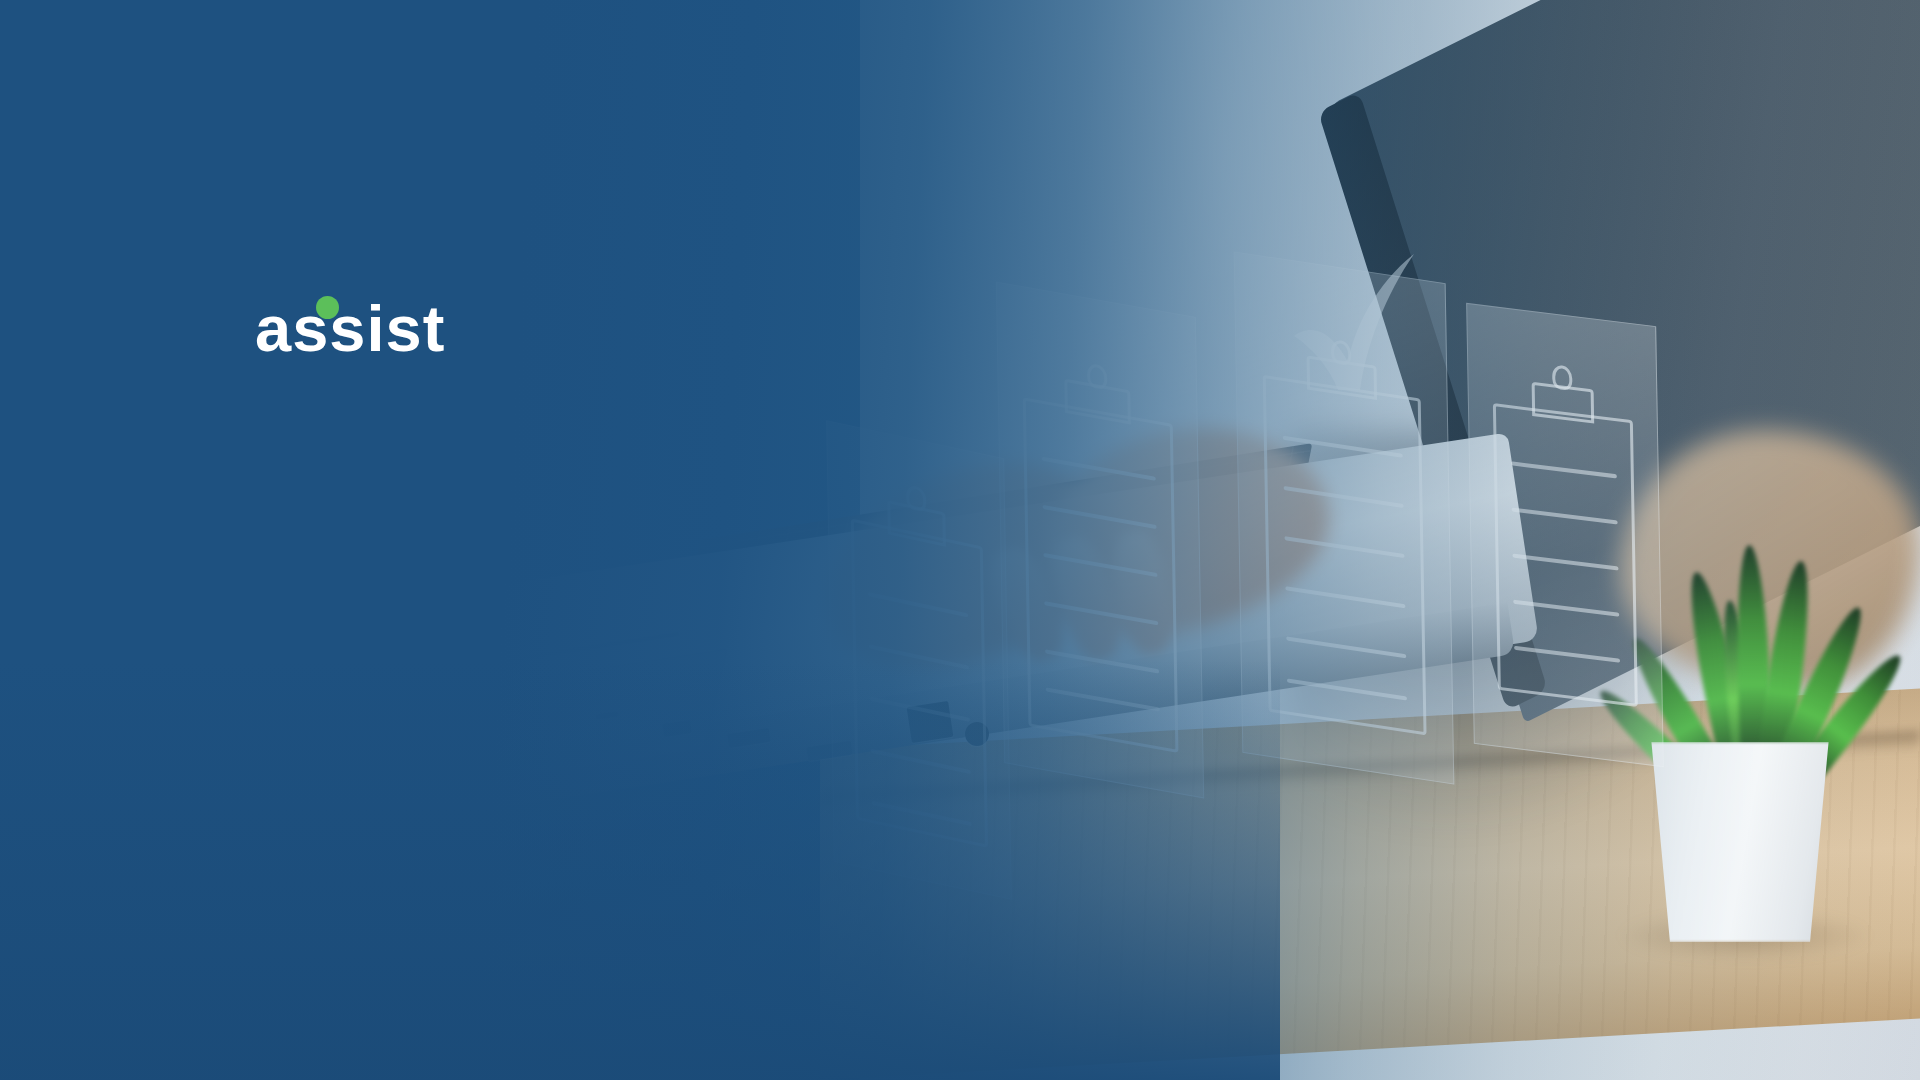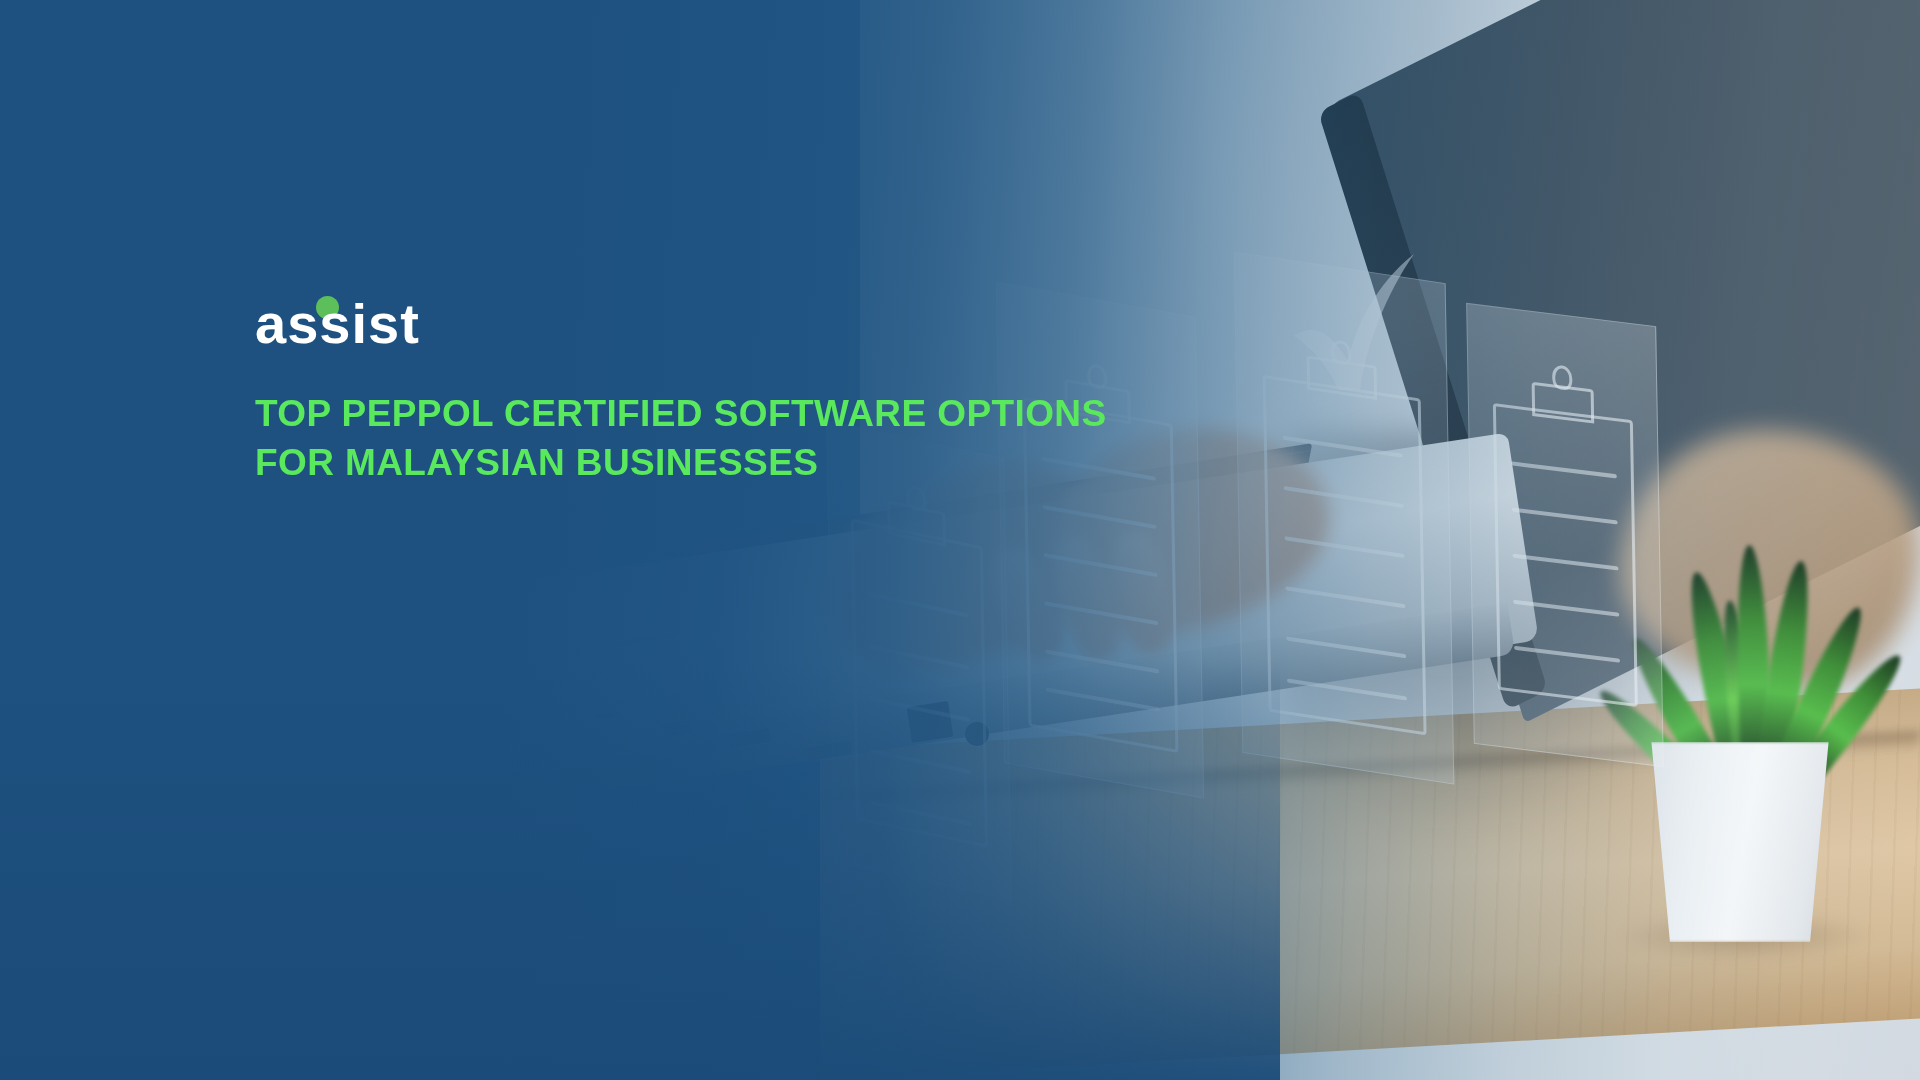--- a/index.html
+++ b/index.html
@@ -251,21 +251,21 @@
 
   .logo { position:relative; height:80px; margin-bottom:28px; }
   .logo-dot {
     position:absolute; left:61px; top:14px;
     width:23px; height:23px; border-radius:50%;
     background:#5cbf5a;
   }
   .logo-text {
     position:absolute; left:0; top:14px;
     font-family:"Liberation Sans", sans-serif;
-    font-size:56px;
+    font-size:65px;
     font-weight:700;
     letter-spacing:1px;
     color:#ffffff;
     line-height:1;
   }
 
   .headline {
     font-family:"Liberation Sans", sans-serif;
     font-size:37px;
     font-weight:700;
@@ -402,20 +402,16 @@
   <div class="brand-overlay"></div>
   <div class="bottom-tint"></div>
 
   <div class="content">
 
     <div class="logo">
       <span class="logo-dot"></span>
       <span class="logo-text">assist</span>
     </div>
 
-    <div class="headline">
-      <span class="ln">TOP PEPPOL CERTIFIED SOFTWARE OPTIONS</span>
-      <span class="ln">FOR MALAYSIAN BUSINESSES</span>
-    </div>
 
   </div>
 
 </div>
 
 </body></html>

